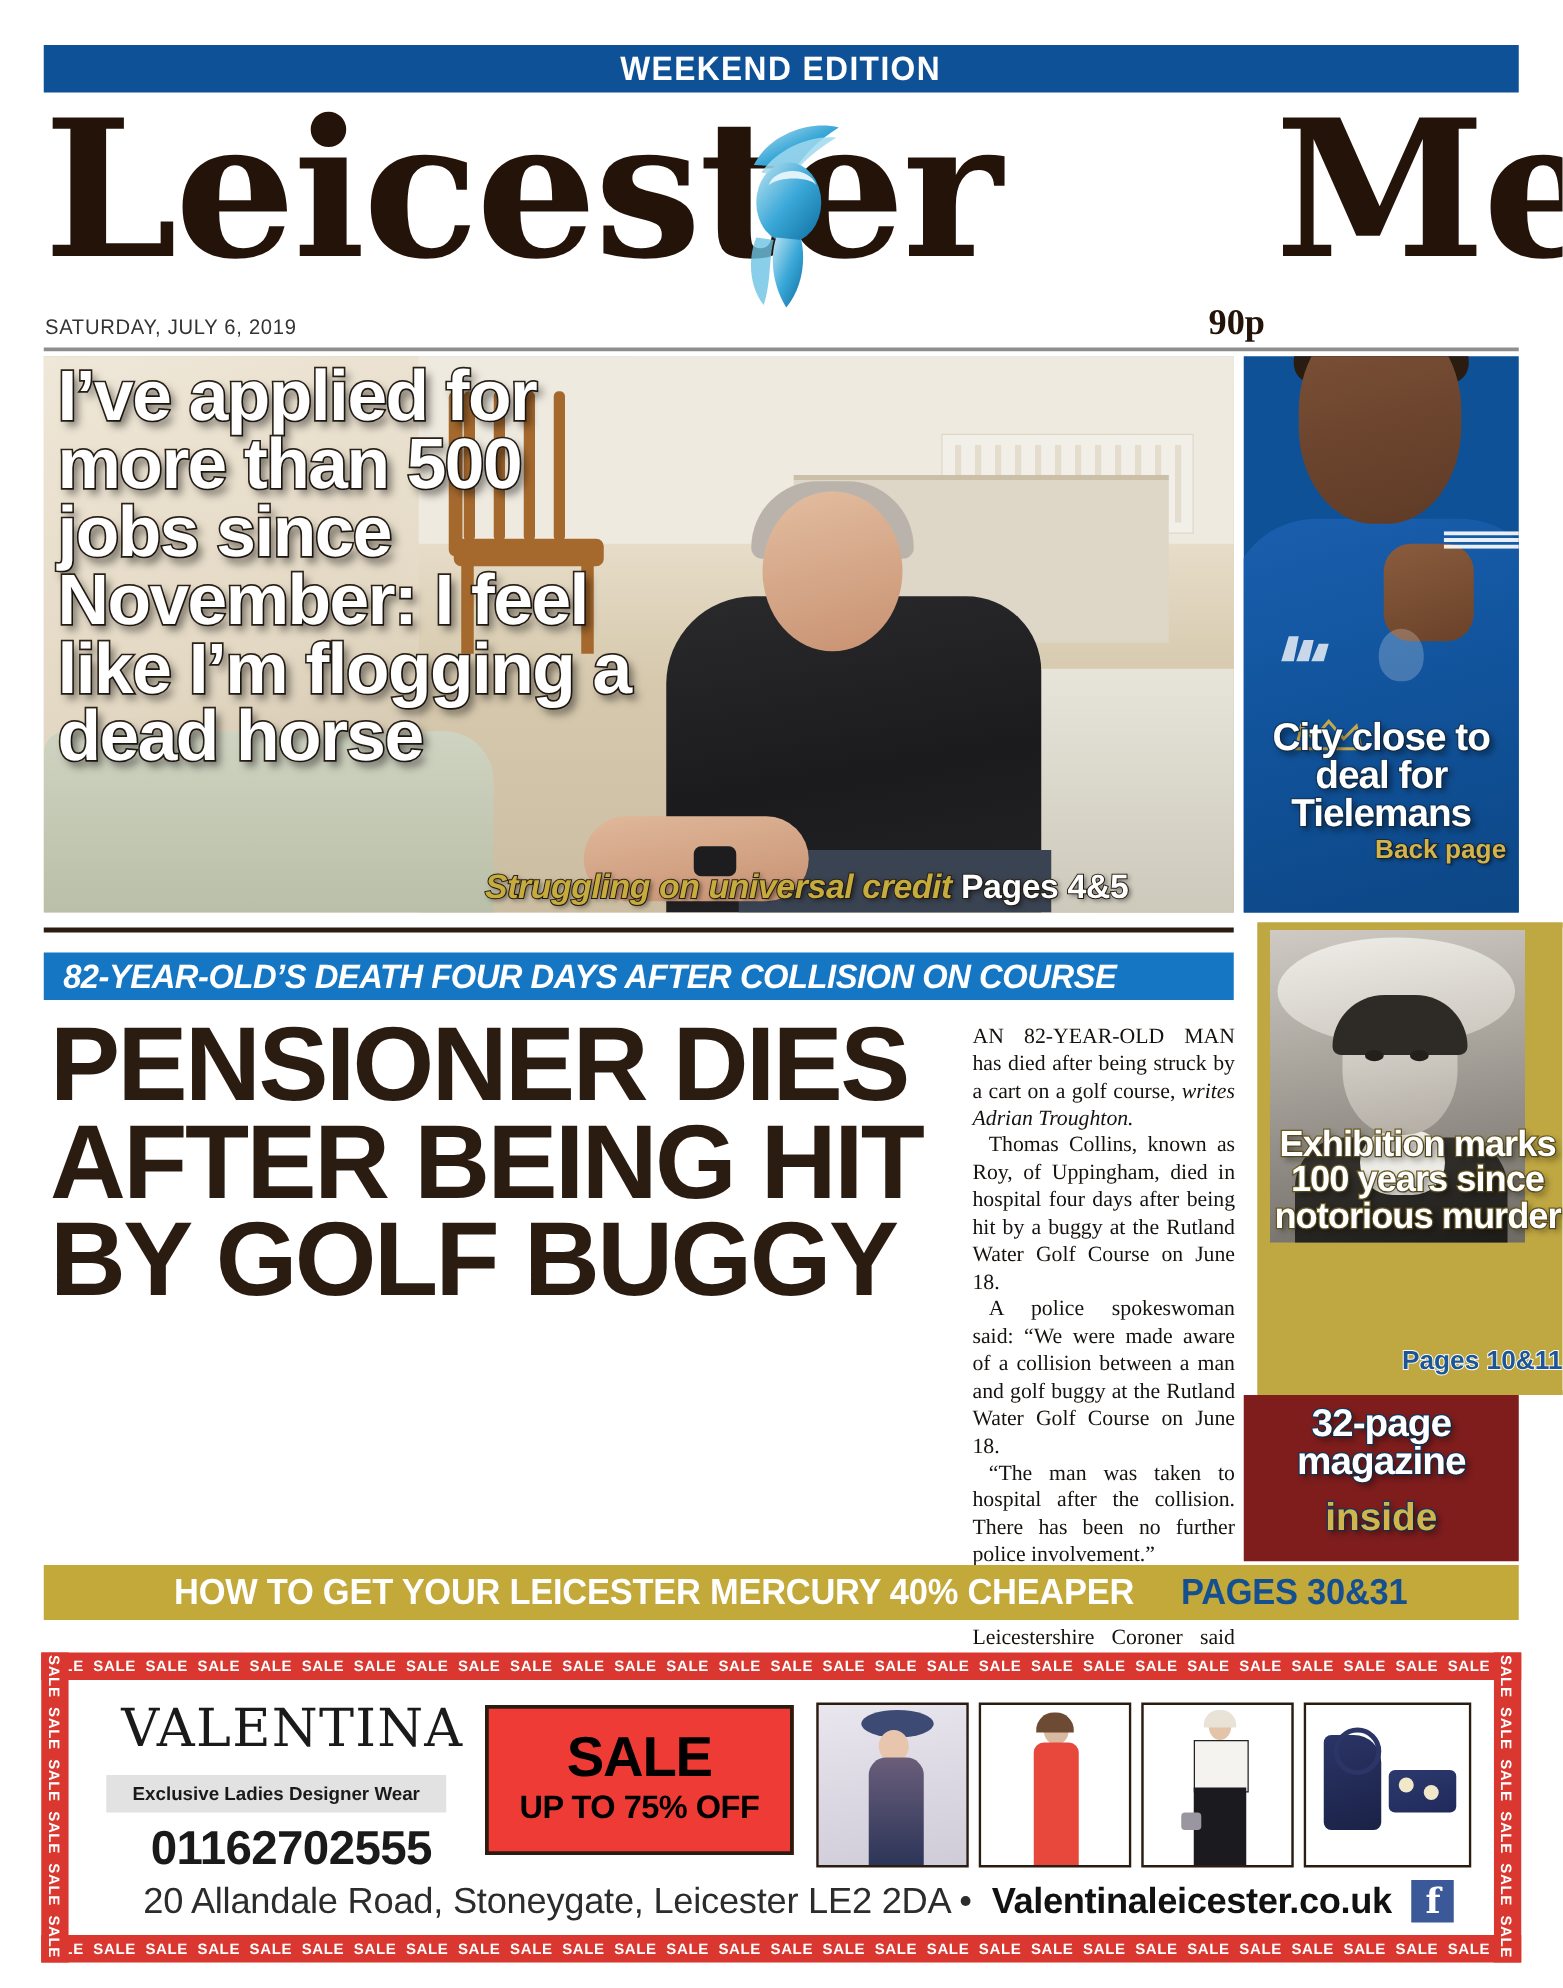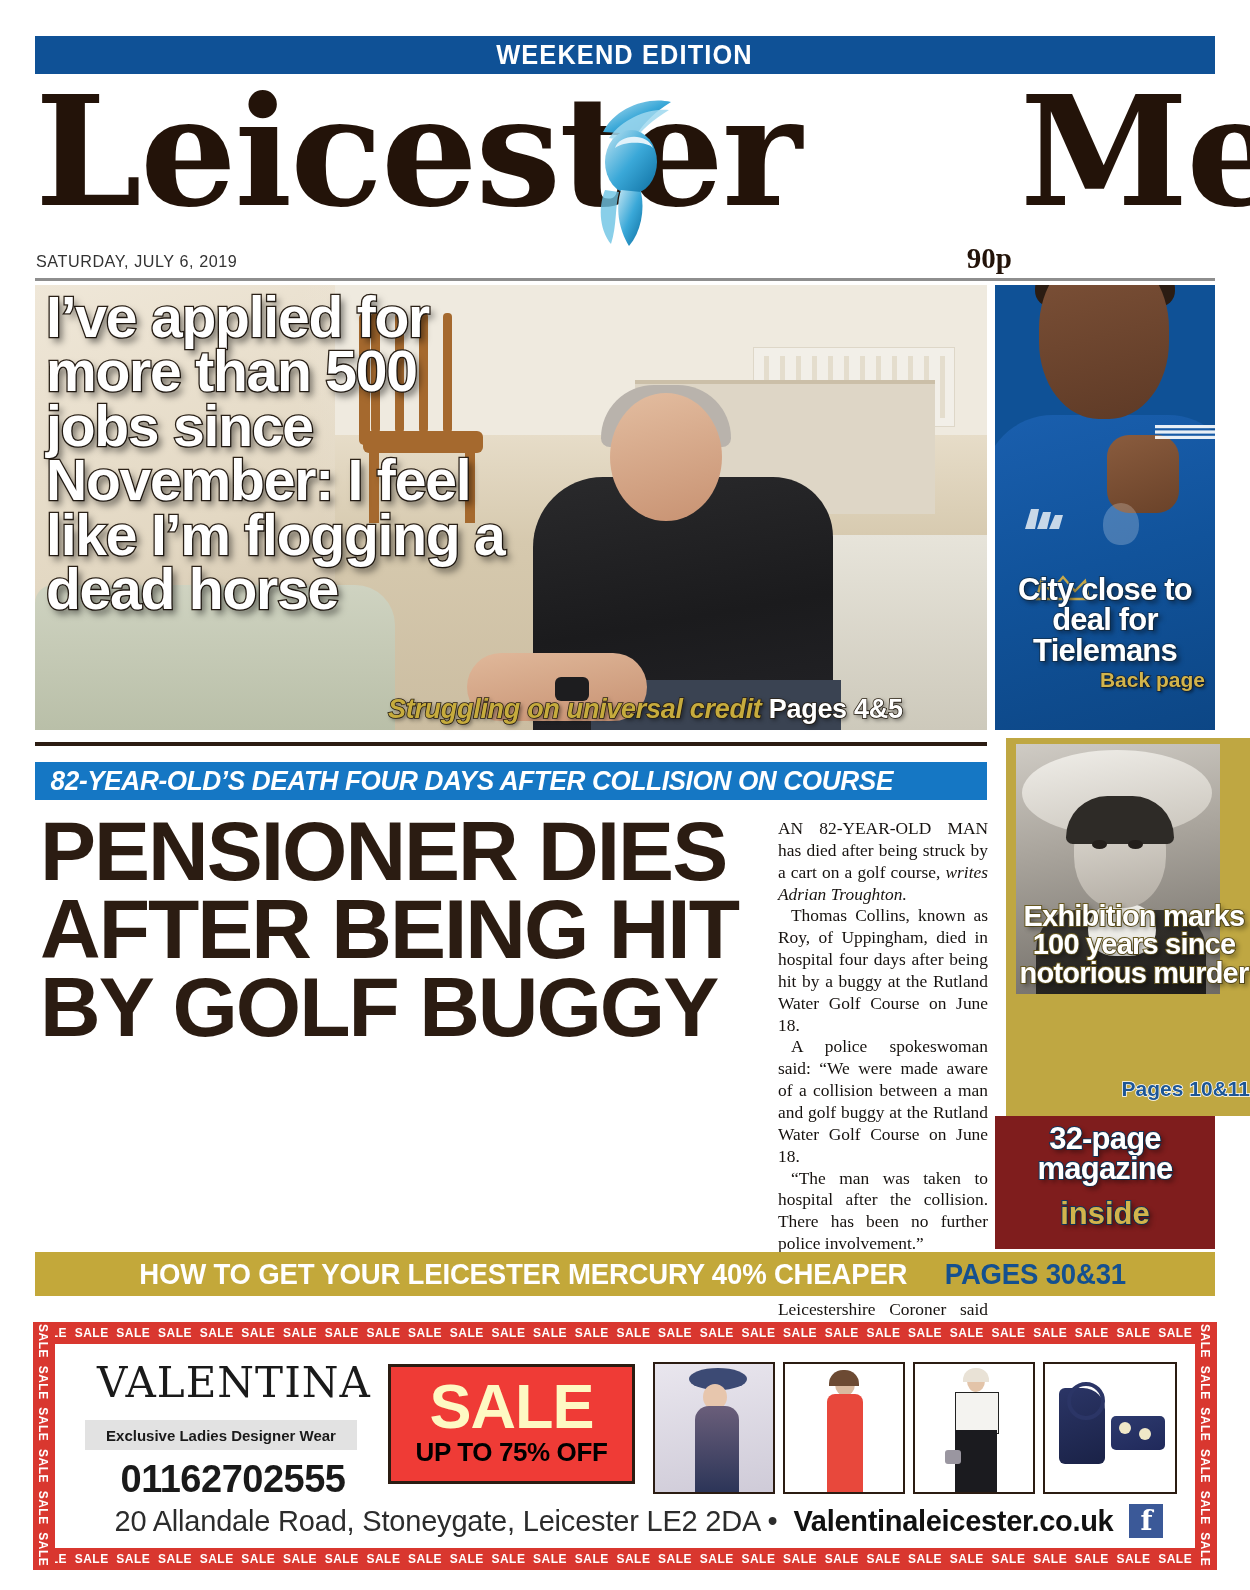--- a/index.html
+++ b/index.html
@@ -151,21 +151,21 @@
   .ad-inner{position:absolute;left:22px;right:22px;top:22px;bottom:22px;background:#fff;}
   .ad-logo{position:absolute;left:42px;top:14px;width:270px;text-align:center;
     font-family:"DejaVu Serif",serif;font-size:42px;letter-spacing:1px;color:#1a1a1a;}
   .ad-tag{position:absolute;left:30px;top:76px;width:272px;height:30px;background:#e2e2e2;
     display:flex;align-items:center;justify-content:center;font-weight:bold;font-size:15px;color:#1a1a1a;}
   .ad-phone{position:absolute;left:42px;top:114px;width:272px;text-align:center;
     font-weight:bold;font-size:38px;color:#1a1a1a;letter-spacing:-.5px;}
   .ad-sale{position:absolute;left:333px;top:20px;width:247px;height:120px;background:#ef3b36;
     border:3px solid #2b1c12;box-sizing:border-box;display:flex;flex-direction:column;
     align-items:center;justify-content:center;}
-  .ad-sale .s1{color:#fef9c3;font-weight:bold;font-size:63px;line-height:.85;letter-spacing:-1px;}
+  .ad-sale .s1{color:#000000;font-weight:bold;font-size:45px;line-height:.85;letter-spacing:-1px;}
   .ad-sale .s2{color:#000000;font-size:26px;font-weight:bold;letter-spacing:-.4px;margin-top:4px;}
   .ad-thumbs{position:absolute;left:598px;top:18px;width:520px;height:128px;display:flex;gap:12px;}
   .thumb{flex:1;border:2px solid #2b1c12;background:#fff;position:absolute;overflow:hidden;}
   .ad-foot{position:absolute;left:0;right:0;top:160px;display:flex;align-items:center;
     justify-content:center;gap:16px;}
   .ad-foot .f1{font-size:29px;color:#2c2c2c;letter-spacing:-.2px;margin-left:28px;}
   .ad-foot .f2{font-size:29px;color:#111;font-weight:bold;letter-spacing:-.3px;}
   .fb{width:34px;height:34px;background:#3b5998;display:flex;align-items:center;justify-content:center;
     color:#fff;font-family:"DejaVu Serif",serif;font-weight:bold;font-size:28px;line-height:1;}
 </style>

